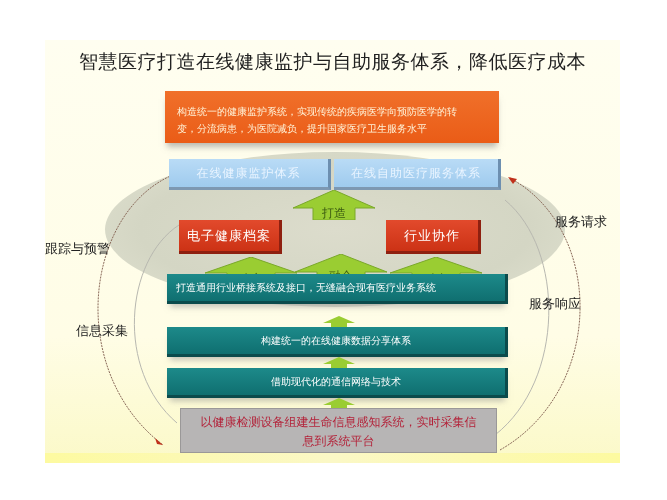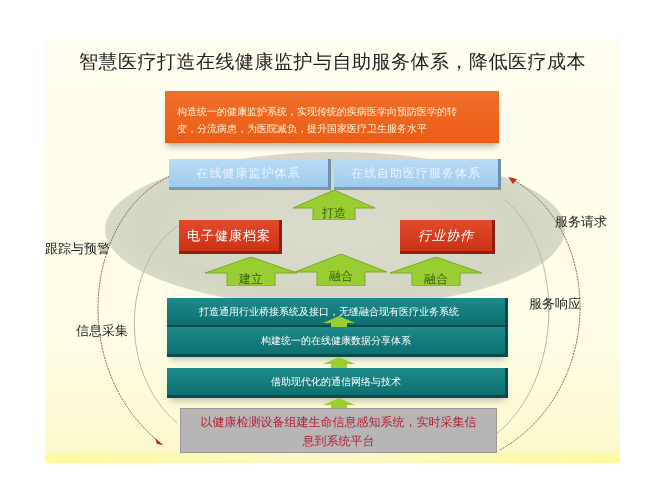--- a/index.html
+++ b/index.html
@@ -44,35 +44,35 @@
   .blue-2 { left: 289px; width: 167px; }
   .red-box {
     top: 180px; height: 34px;
     background: linear-gradient(180deg, #e24a2c 0%, #cc3215 100%);
     border-right: 3px solid #8e2010; border-bottom: 3px solid #8e2010;
     color: #ffffff; font-size: 13px; display: flex; align-items: center; justify-content: center;
     letter-spacing: 1px;
   }
   .red-1 { left: 134px; width: 103px; }
   .red-2 { left: 237px; width: 104px; }
-  .red-3 { left: 355px; width: 95px; font-style: italic; }
+  .red-3 { left: 341px; width: 95px; }
   .arrow { position: absolute; }
   .arrow svg { display: block; }
   .arrow-label {
     position: absolute; left: 0; width: 100%; text-align: center;
     font-size: 12px; color: #3a5a10; font-family: Liberation Serif, serif;
   }
   .teal-bar {
     left: 122px; width: 341px; height: 30px;
     background: linear-gradient(180deg, #1d8a8a 0%, #0f6f70 100%);
     border-right: 3px solid #0b4b4c; border-bottom: 3px solid #0b4b4c;
     color: #ffffff; font-size: 10px; display: flex; align-items: center; justify-content: center;
     box-shadow: 0 6px 6px -3px rgba(140,140,140,0.5);
   }
-  .teal-1 { top: 234px; justify-content: flex-start; padding-left: 32px; margin-top: 24px; }
+  .teal-1 { top: 234px; justify-content: flex-start; padding-left: 9px; }
   .teal-2 { top: 287px; }
   .teal-3 { top: 328px; }
   .grey-box {
     left: 135px; top: 368px; width: 317px; height: 45px;
     background: #b7b5b5; border: 1px solid #9a9898;
     color: #b3233a; font-size: 12px; text-align: center; line-height: 19px; padding-top: 4px;
   }
   .side-label {
     position: absolute; font-family: "DejaVu Serif", "Liberation Serif", serif;
     font-size: 13px; color: #222;

